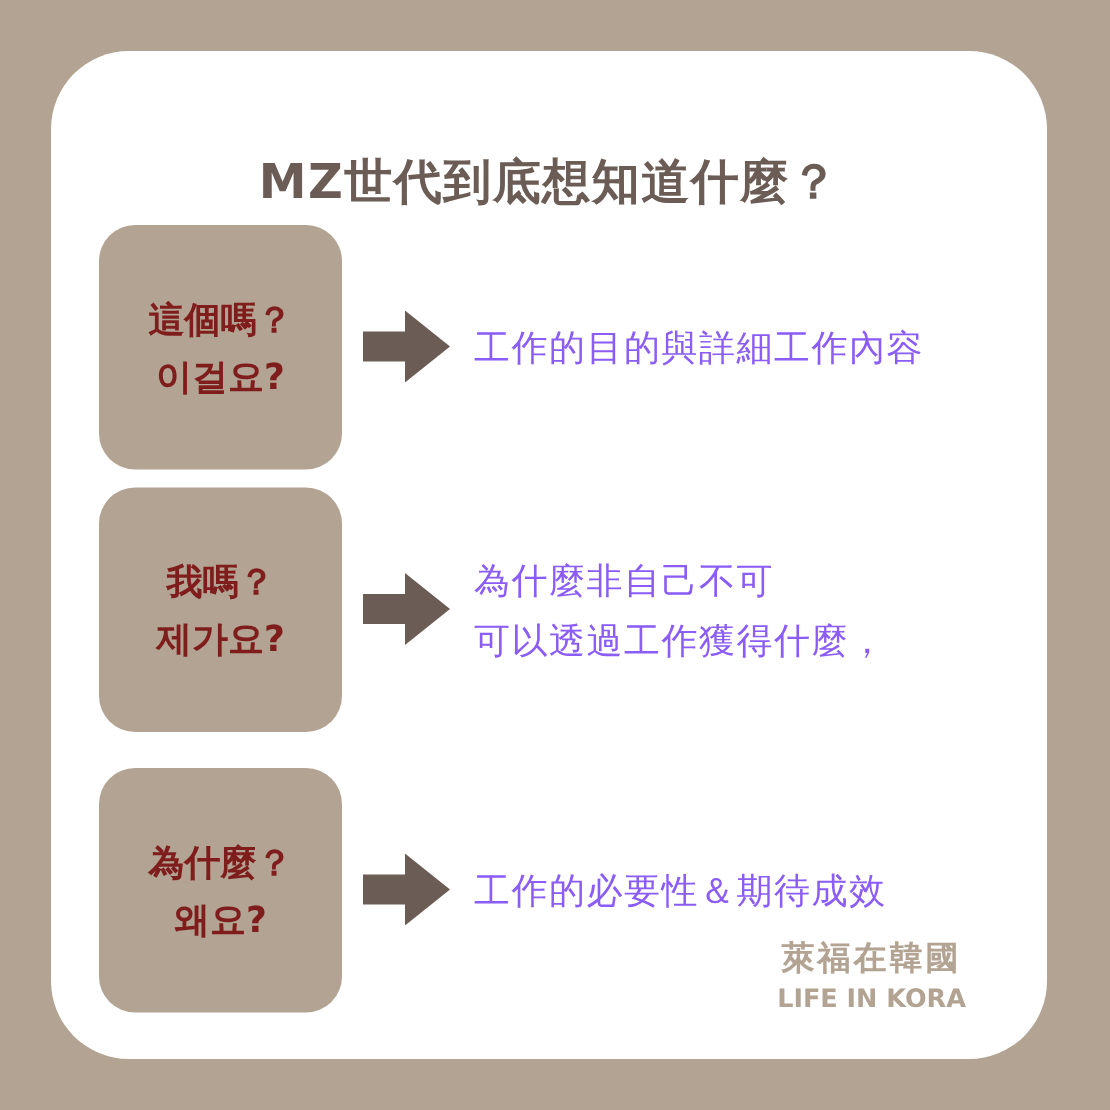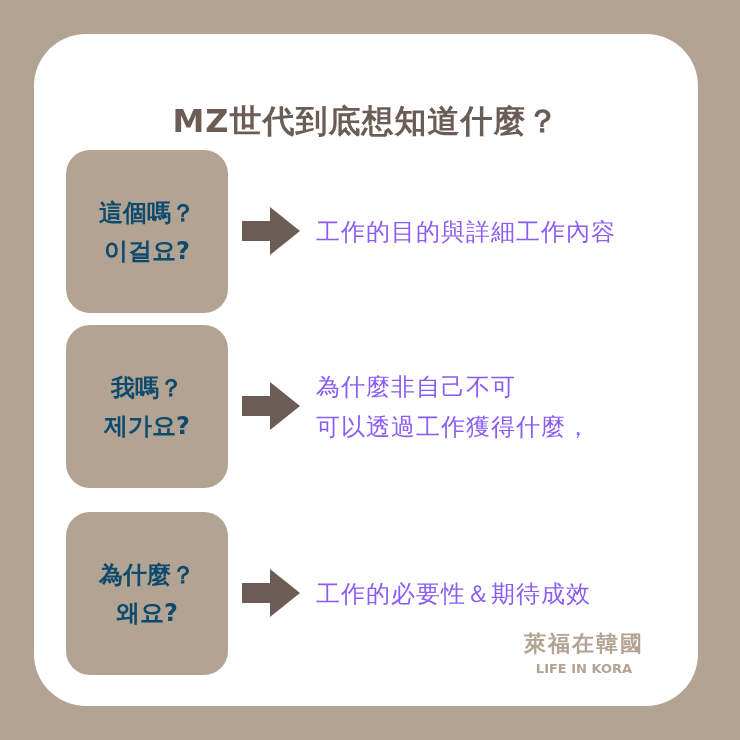--- a/index.html
+++ b/index.html
@@ -16,36 +16,36 @@
   .title {
     position:absolute; left:0; right:0; top:66px;
     text-align:center; font-size:32px; font-weight:bold;
     color:#6b5d55; letter-spacing:1px;
   }
   .row { position:absolute; left:32px; width:620px; height:163px; }
   .box {
     position:absolute; left:0; top:0; width:162px; height:163px;
     background:#b3a392; border-radius:24px;
     display:flex; flex-direction:column; align-items:center; justify-content:center;
-    color:#0c4a6e; font-weight:bold; font-size:24px; line-height:38px; text-align:center;
+    color:#7f1d1d; font-weight:bold; font-size:24px; line-height:38px; text-align:center;
   }
   .arrow {
     position:absolute; left:176px; top:57px; width:58px; height:48px;
   }
   .desc {
     position:absolute; left:250px; top:0; height:163px;
     display:flex; flex-direction:column; justify-content:center;
     color:#8b5cf6; font-size:24px; line-height:40px; letter-spacing:1px;
   }
   .brand {
     position:absolute; right:54px; bottom:30px; text-align:center;
     color:#b3a392;
   }
   .brand-cn { font-size:22px; font-weight:bold; letter-spacing:2px;margin-top:24px; }
-  .brand-en { font-size:13px; font-weight:bold; margin-top:2px; }
+  .brand-en { font-size:17px; font-weight:bold; margin-top:2px; }
 </style>
 </head>
 <body>
 
 <div class="card">
   <div class="title">MZ世代到底想知道什麼？</div>
 
   <div class="row" style="top:116px;">
     <div class="box">
       <span>這個嗎？</span>

